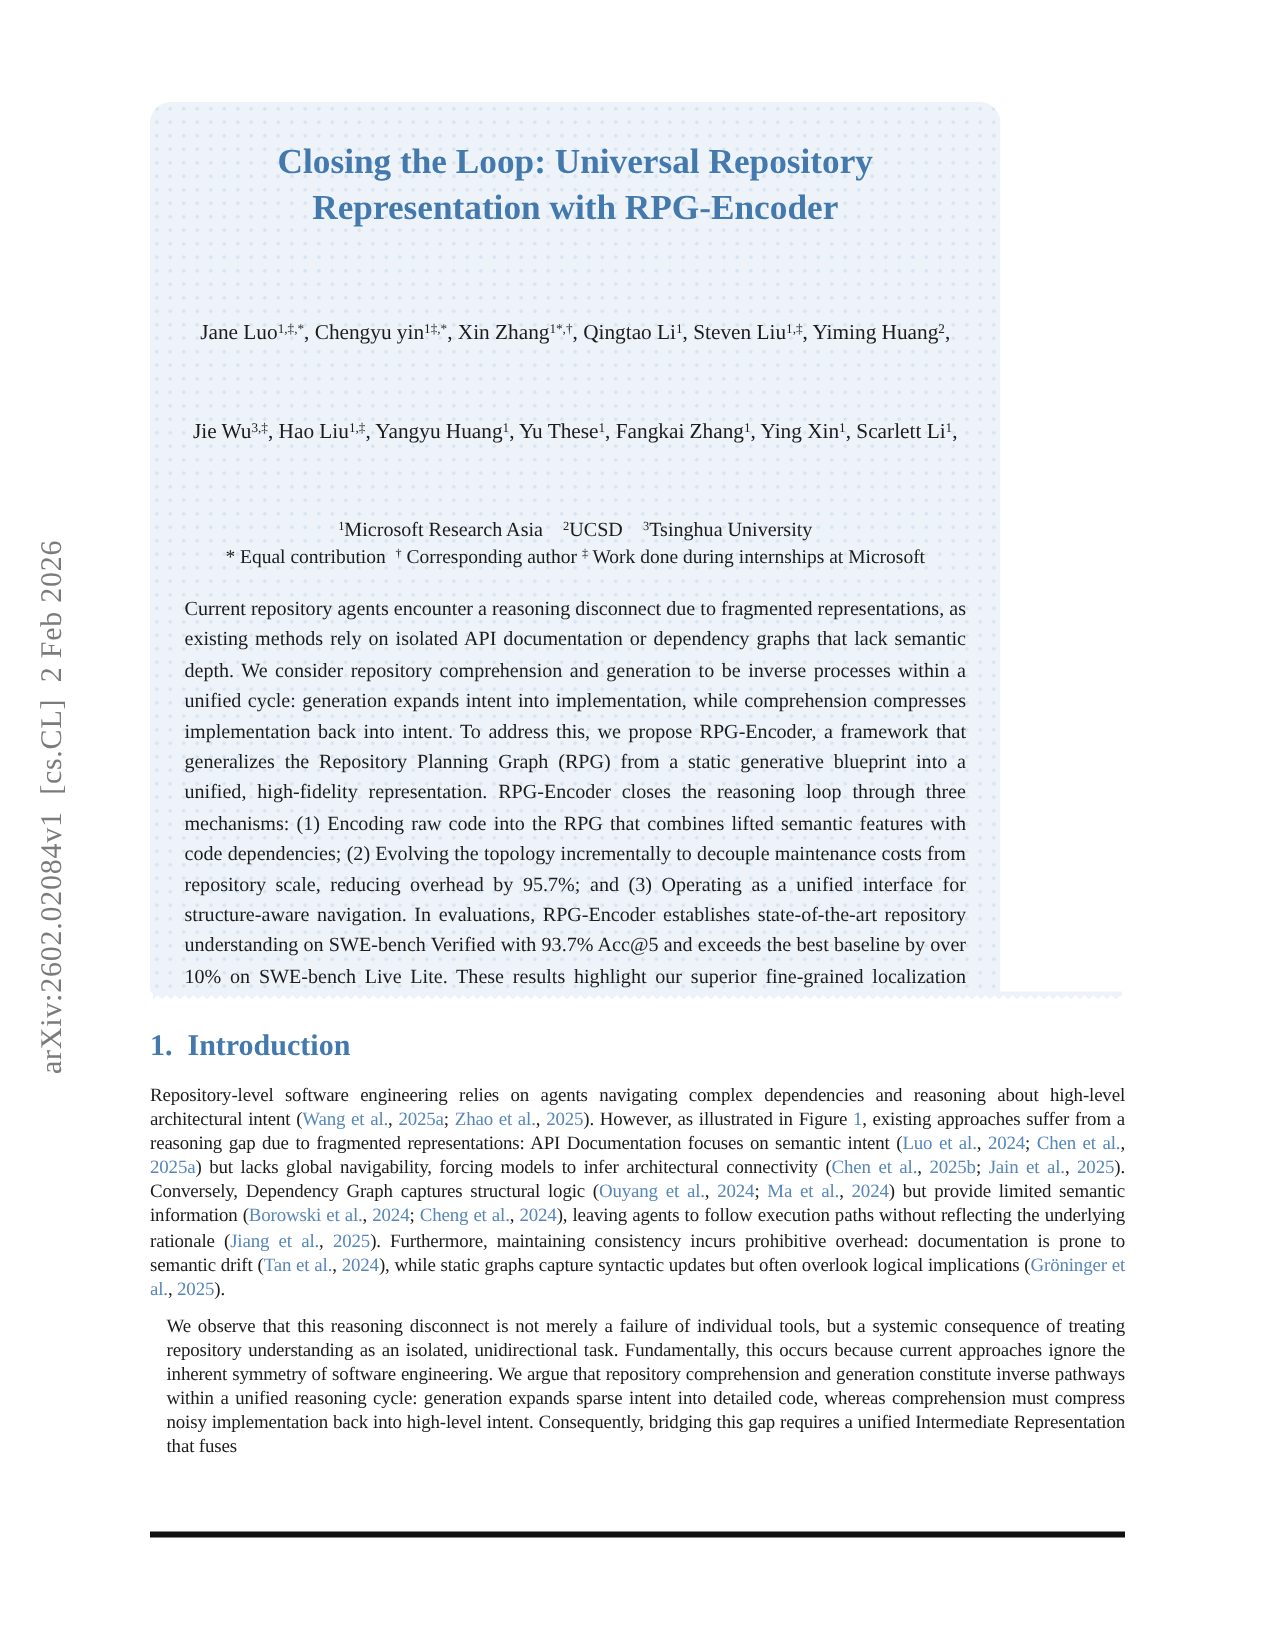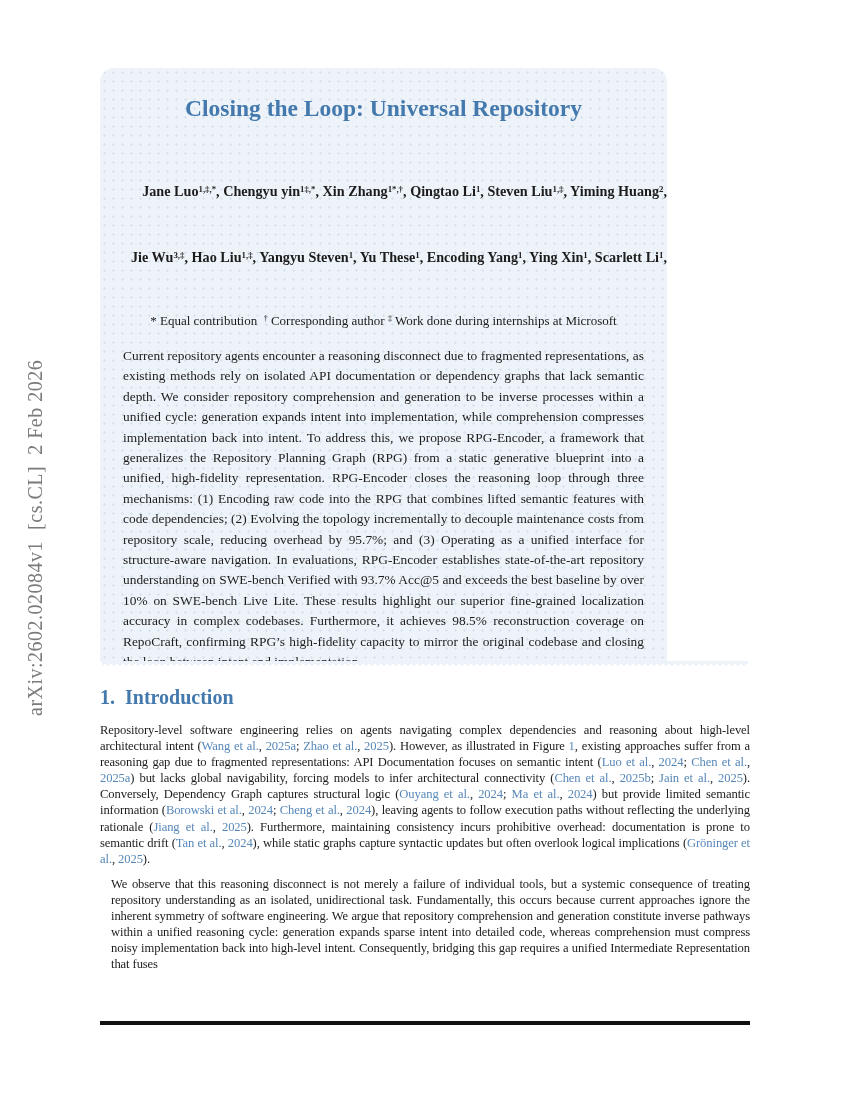--- a/index.html
+++ b/index.html
@@ -35,21 +35,21 @@
   }
   .box-perforation{
     position:absolute;left:102px;top:661px;width:646px;height:5px;
     background-image:linear-gradient(135deg,var(--box-bg) 50%,transparent 50%),
                      linear-gradient(225deg,var(--box-bg) 50%,transparent 50%);
     background-size:6px 5px;background-repeat:repeat-x;
   }
   .paper-title{
     margin:0;font-size:23.5px;line-height:31px;font-weight:bold;color:var(--accent-blue);
   }
-  .authors{margin-top:12px;font-size:14.2px;line-height:22px;font-weight:bold;white-space:pre-wrap;text-align:right;}
+  .authors{margin-top:12px;font-size:14.2px;line-height:22px;font-weight:normal;white-space:pre-wrap;}
   .affiliations{margin-top:1px;font-size:13.4px;line-height:18px;white-space:pre-wrap;}
   .author-notes{font-size:13px;line-height:18px;white-space:pre-wrap;}
   sup{font-size:.62em;line-height:0;vertical-align:.45em;}
   .abstract{
     margin:16px 23px 0 23px;text-align:justify;font-size:13.4px;line-height:20.4px;
   }
   
   .section-heading{
     position:absolute;left:100px;top:686px;width:650px;
     font-size:20px;font-weight:bold;color:var(--accent-blue);white-space:pre-wrap;
@@ -64,27 +64,28 @@
   .footnote-rule{position:absolute;left:100px;top:1021px;width:650px;height:4px;background:var(--rule-black);}
 </style>
 </head>
 <body>
 
 <div class="page">
 
   <div class="arxiv-sidebar">arXiv:2602.02084v1  [cs.CL]  2 Feb 2026</div>
 
   <div class="header-box">
-    <h1 class="paper-title"><span>Closing the Loop: Universal Repository</span><br></h1>
+    <h1 class="paper-title"><span>Closing the Loop: Universal Repository</span><br><span>Representation with RPG-Encoder</span></h1>
 
     <div class="authors">
       <div><span>Jane Luo</span><sup>1,‡,*</sup><span>, </span><span>Chengyu yin</span><sup>1‡,*</sup><span>, </span><span>Xin Zhang</span><sup>1*,†</sup><span>, </span><span>Qingtao Li</span><sup>1</sup><span>, </span><span>Steven Liu</span><sup>1,‡</sup><span>, </span><span>Yiming Huang</span><sup>2</sup><span>,</span></div>
-      <div><span>Jie Wu</span><sup>3,‡</sup><span>, </span><span>Hao Liu</span><sup>1,‡</sup><span>, </span><span>Yangyu Steven</span><sup>1</sup><span>, </span><span>Yu These</span><sup>1</sup><span>, </span><span>Encoding Yang</span><sup>1</sup><span>, </span><span>Ying Xin</span><sup>1</sup><span>, </span><span>Scarlett Li</span><sup>1</sup><span>,</span></div>
+      <div><span>Jie Wu</span><sup>3,‡</sup><span>, </span><span>Hao Liu</span><sup>1,‡</sup><span>, </span><span>Yangyu Huang</span><sup>1</sup><span>, </span><span>Yu These</span><sup>1</sup><span>, </span><span>Fangkai Zhang</span><sup>1</sup><span>, </span><span>Ying Xin</span><sup>1</sup><span>, </span><span>Scarlett Li</span><sup>1</sup><span>,</span></div>
     </div>
 
+    <div class="affiliations"><sup>1</sup><span>Microsoft Research Asia    </span><sup>2</sup><span>UCSD    </span><sup>3</sup><span>Tsinghua University</span></div>
     <div class="author-notes"><span>* Equal contribution  </span><sup>†</sup><span> Corresponding author </span><sup>‡</sup><span> Work done during internships at Microsoft</span></div>
 
     <p class="abstract">Current repository agents encounter a reasoning disconnect due to fragmented representations, as existing methods rely on isolated API documentation or dependency graphs that lack semantic depth. We consider repository comprehension and generation to be inverse processes within a unified cycle: generation expands intent into implementation, while comprehension compresses implementation back into intent. To address this, we propose RPG-Encoder, a framework that generalizes the Repository Planning Graph (RPG) from a static generative blueprint into a unified, high-fidelity representation. RPG-Encoder closes the reasoning loop through three mechanisms: (1) Encoding raw code into the RPG that combines lifted semantic features with code dependencies; (2) Evolving the topology incrementally to decouple maintenance costs from repository scale, reducing overhead by 95.7%; and (3) Operating as a unified interface for structure-aware navigation. In evaluations, RPG-Encoder establishes state-of-the-art repository understanding on SWE-bench Verified with 93.7% Acc@5 and exceeds the best baseline by over 10% on SWE-bench Live Lite. These results highlight our superior fine-grained localization accuracy in complex codebases. Furthermore, it achieves 98.5% reconstruction coverage on RepoCraft, confirming RPG’s high-fidelity capacity to mirror the original codebase and closing the loop between intent and implementation.</p>
 
   </div>
   <div class="box-perforation"></div>
 
   <div class="section-heading">1.  Introduction</div>
 
   <div class="intro-body">

